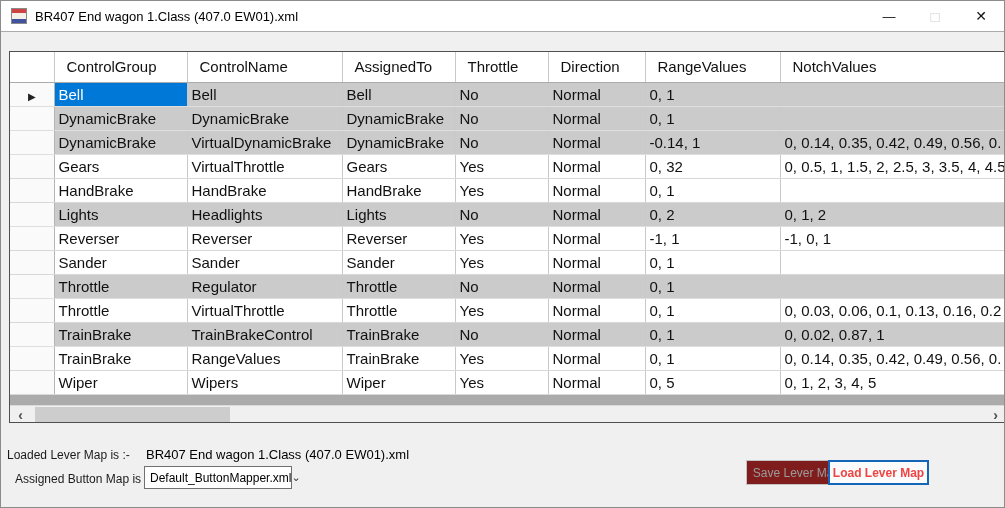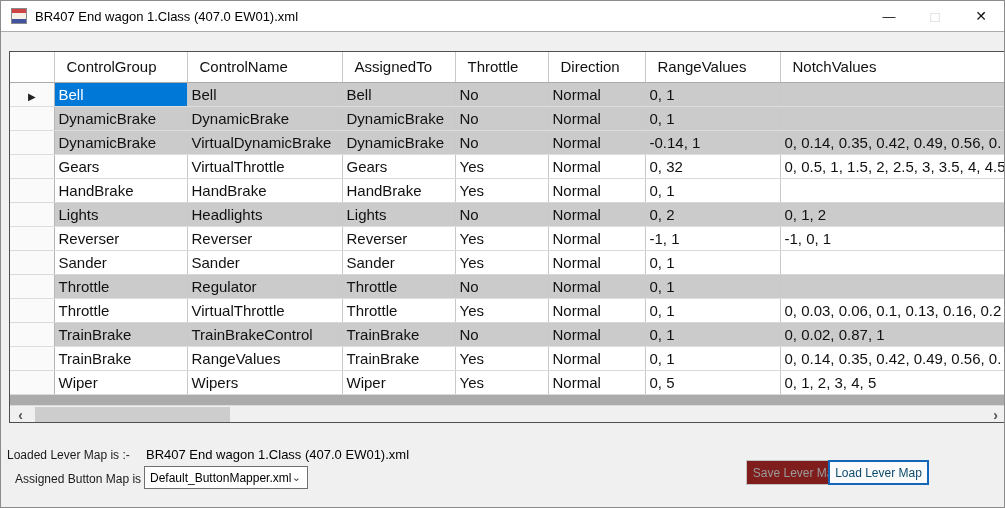--- a/index.html
+++ b/index.html
@@ -43,28 +43,28 @@
   .hs-arrow { position:absolute; top:0; width:17px; height:17px; display:flex; align-items:center;
               justify-content:center; color:#505050; font-size:14px; font-weight:bold; }
   .hs-arrow.left { left:2px; } .hs-arrow.right { right:2px; }
   .hs-thumb { position:absolute; left:25px; top:1px; width:195px; height:15px; background:#CDCDCD; }
 
   
   .footer-label { position:absolute; font-size:12px; color:#1a1a1a; }
   .loaded-label { left:6px; top:447px; }
   .loaded-value { position:absolute; left:145px; top:446px; font-size:13px; }
   .assigned-label { left:14px; top:471px; }
-  .combo { position:absolute; left:143px; top:465px; width:164px; height:23px; background:#fff;
+  .combo { position:absolute; left:143px; top:465px; width:148px; height:23px; background:#fff;
            border:1px solid #707070; display:flex; align-items:center; font-size:12px; color:#000;
            padding-left:5px; }
   .combo .chev { margin-left:auto; margin-right:6px; color:#3a3a3a; font-size:11px; }
   .btn { position:absolute; top:459px; width:101px; height:25px; font-size:12px;
          display:flex; align-items:center; justify-content:center; font-family:"Liberation Sans",sans-serif; }
   .btn.save { left:745px; background:#7f1d1d; color:#9B9B9B; border:1px solid #C3C3C3; }
-  .btn.load { left:827px; background:#FBFBFB; color:#0c4a6e; border:2px solid #1467B8; }
+  .btn.load { left:827px; background:#FBFBFB; color:#ef4444; border:2px solid #1467B8;font-weight:bold; }
 </style>
 </head>
 <body>
 
 <div class="window">
 
   <div class="titlebar">
     <span class="app-icon"></span>
     <span class="title-text">BR407 End wagon 1.Class (407.0 EW01).xml</span>
     <div class="winbtns">

